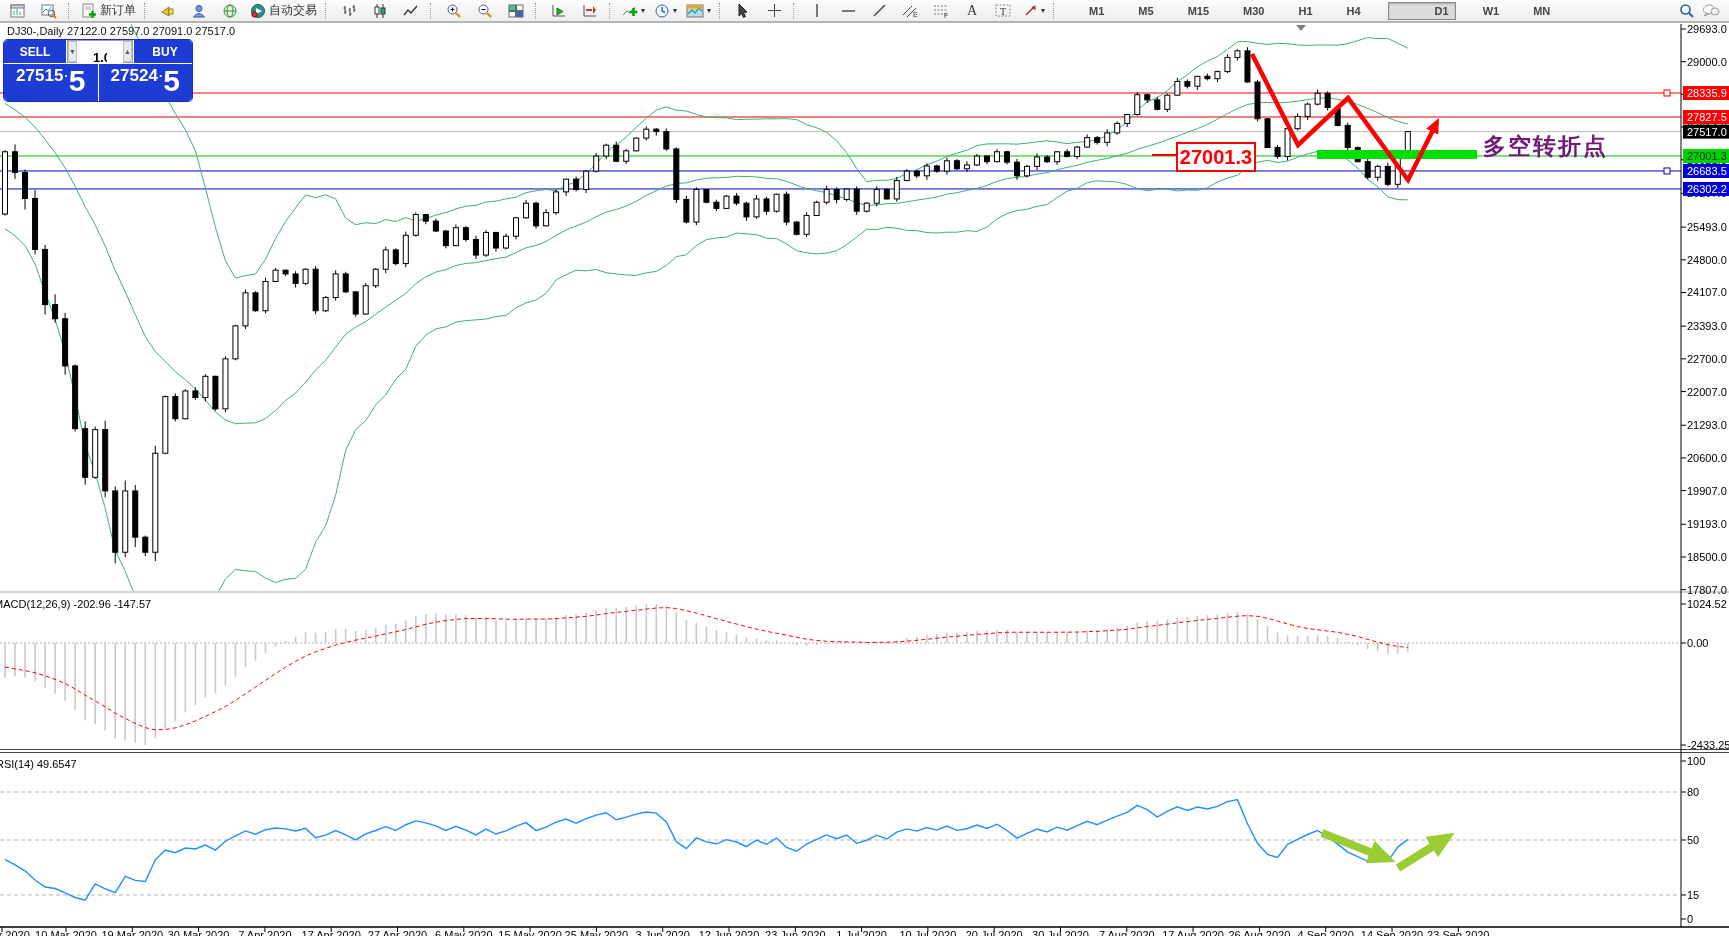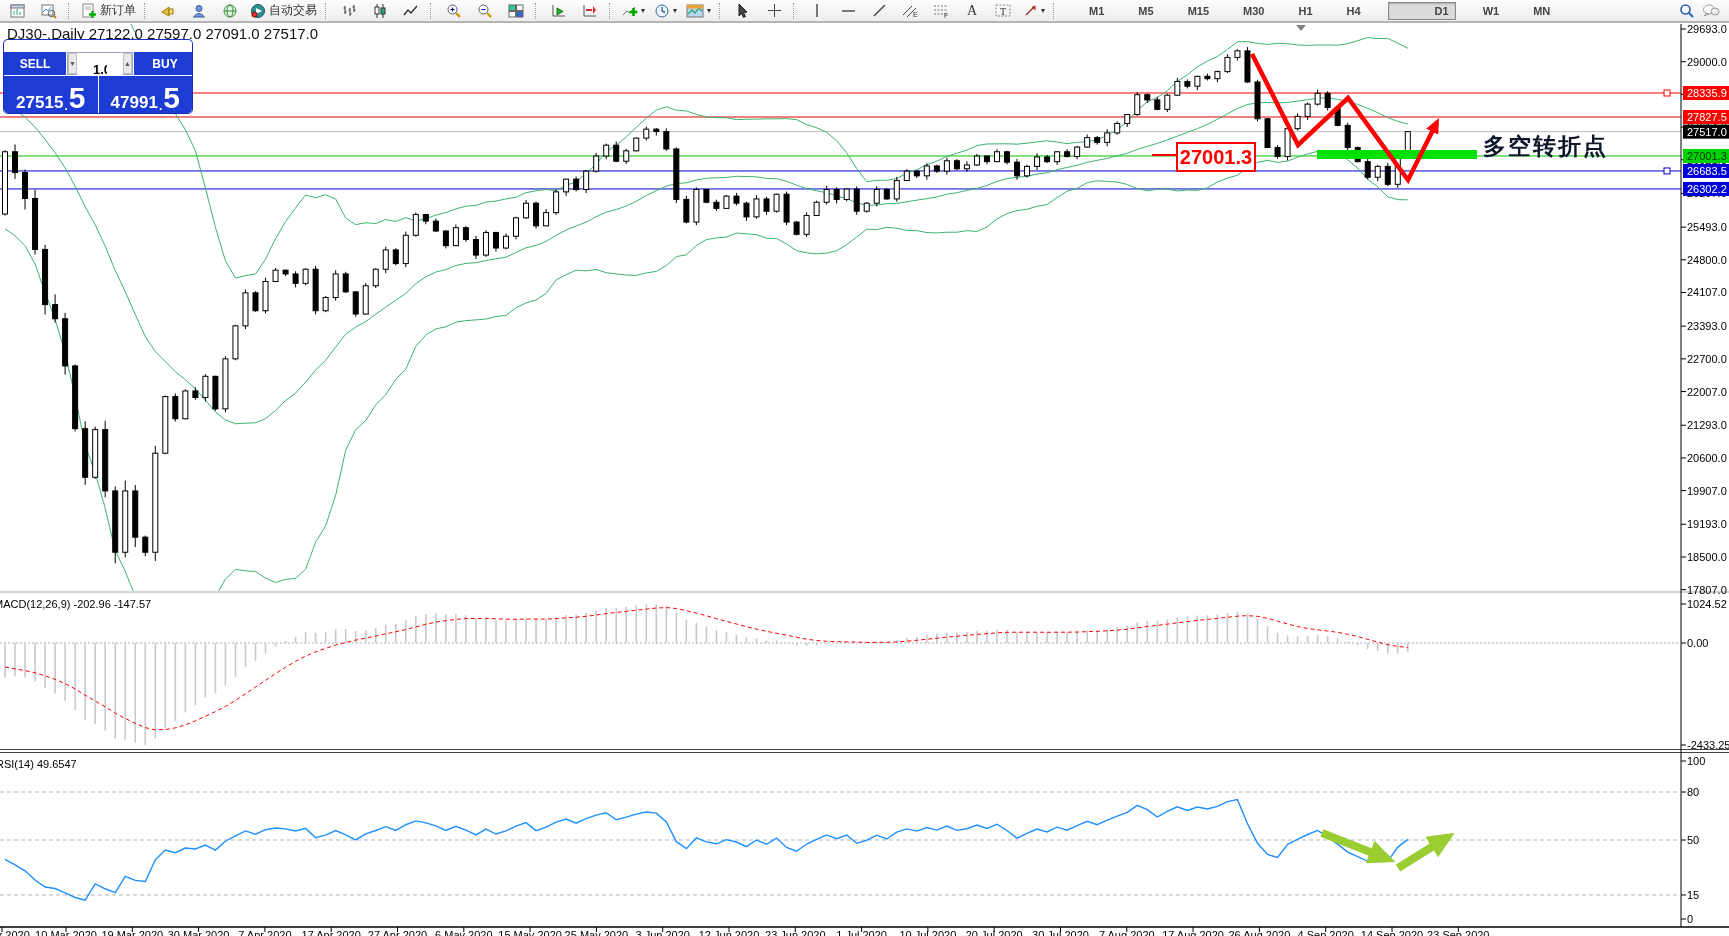--- a/index.html
+++ b/index.html
@@ -14,41 +14,41 @@
     font-size:12px;white-space:nowrap;cursor:default;}
   .tbtn svg{display:block;}
   .sep{width:4px;height:16px;border-left:1px dotted #9a9a9a;margin:0 3px;}
   .tf{font-size:11px;font-weight:bold;color:#444;padding:2px 6px;border:1px solid transparent;margin-left:20px;}
   .tf.active{border:1px solid #8a8a8a;background:#dcdcdc;box-shadow:inset 0 1px 2px #aaa;padding-left:46px;}
   .caret{font-size:8px;color:#333;}
   #toolbar .right{margin-left:auto;display:flex;gap:8px;align-items:center;padding-right:6px;}
   
   #chartsvg{position:absolute;left:0;top:0;z-index:1;}
   
-  #title{position:absolute;left:7px;top:25px;z-index:3;font-size:15px;color:#111;}
+  #title{position:absolute;left:7px;top:25px;z-index:3;font-size:11px;color:#111;}
   #tradepanel{position:absolute;left:4px;top:40px;z-index:4;width:188px;
     border-radius:4px;overflow:hidden;background:#fff;
     box-shadow:0 0 0 1px #1631b8;}
-  #tp-top{display:flex;height:23px;gap:1px;background:#fff;margin-top:12px;}
+  #tp-top{display:flex;height:23px;gap:1px;background:#fff;}
   .tpbtn{background:#1d3cd3;color:#fff;font-size:12px;font-weight:bold;flex:0 0 62px;
     display:flex;align-items:center;justify-content:center;}
   #vol{flex:1;display:flex;background:#fff;border:1px solid #9aa2c8;box-sizing:border-box;}
   .spin{width:14px;background:#e9e9e9;border:1px solid #c0c0c0;font-size:7px;color:#555;
     display:flex;align-items:center;justify-content:center;}
   #vol input{width:100%;border:none;outline:none;font-size:13px;font-weight:bold;
     text-align:center;font-family:"Liberation Sans",sans-serif;padding:16px;}
   #tp-bottom{display:flex;height:37px;gap:1px;margin-top:1px;background:#fff;}
-  .tpprice{background:#1d3cd3;color:#fff;flex:1;display:flex;align-items:flex-end;
+  .tpprice{background:#1d3cd3;color:#fff;flex:1;display:flex;align-items:flex-start;
     justify-content:center;padding-top:2px;}
   .p-int{font-size:17px;font-weight:bold;}
   .p-dot{font-size:12px;font-weight:bold;margin:0 1px;}
   .p-big{font-size:30px;font-weight:bold;line-height:30px;}
   #pricebox{position:absolute;z-index:3;border:2px solid #f00;background:#fff;color:#f00;
     font-size:20px;font-weight:bold;display:flex;align-items:center;justify-content:center;}
-  #cjk{position:absolute;z-index:3;font-size:23px;font-weight:bold;color:#0f172a;
+  #cjk{position:absolute;z-index:3;font-size:23px;font-weight:bold;color:#701a75;
     letter-spacing:2px;white-space:nowrap;}
 </style>
 </head>
 <body>
 
 <div id="app">
 
   <div id="toolbar">
     <div class="tbtn">
       <svg width="16" height="16">
@@ -899,21 +899,21 @@
       </div>
       <div class="tpbtn">BUY</div>
     </div>
     <div id="tp-bottom">
       <div class="tpprice">
         <span class="p-int">27515</span>
         <span class="p-dot">.</span>
         <span class="p-big">5</span>
       </div>
       <div class="tpprice">
-        <span class="p-int">47991</span>
+        <span class="p-int">27524</span>
         <span class="p-dot">.</span>
         <span class="p-big">5</span>
       </div>
     </div>
   </div>
 
   <div id="pricebox" style="left: 1176px; top: 142px; width: 76px; height: 26px;">27001.3</div>
 
   <div id="cjk" style="left: 1483px; top: 131px;">多空转折点</div>
 

